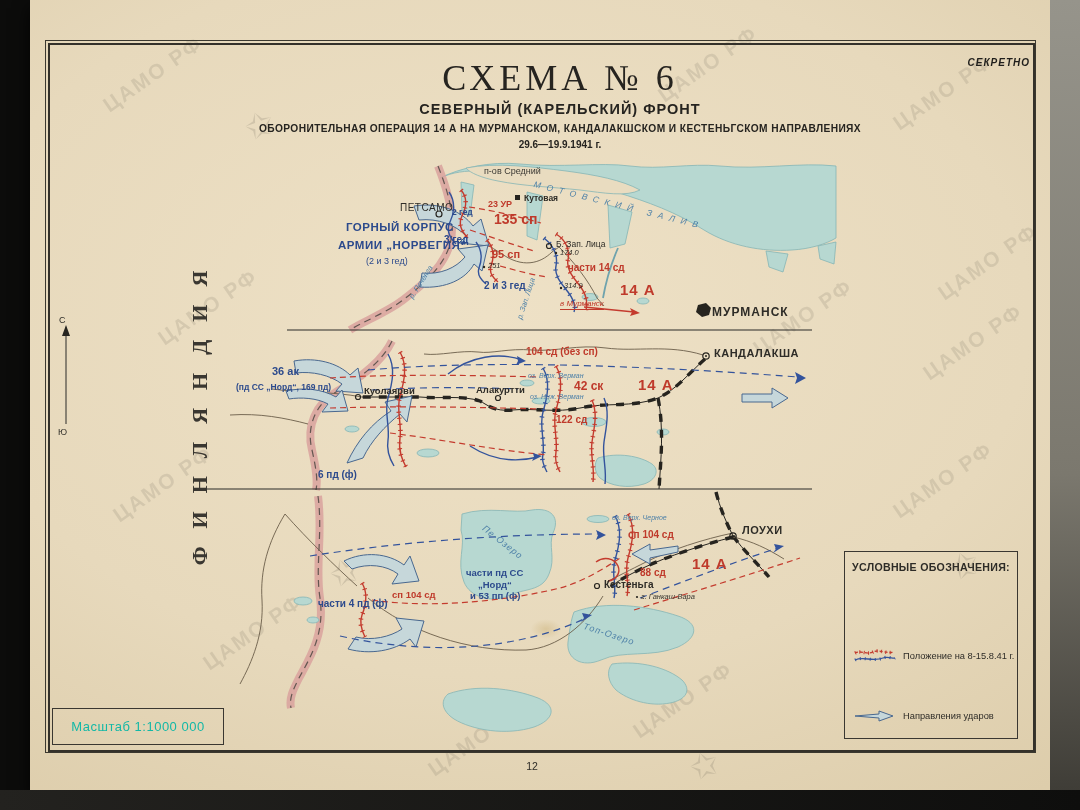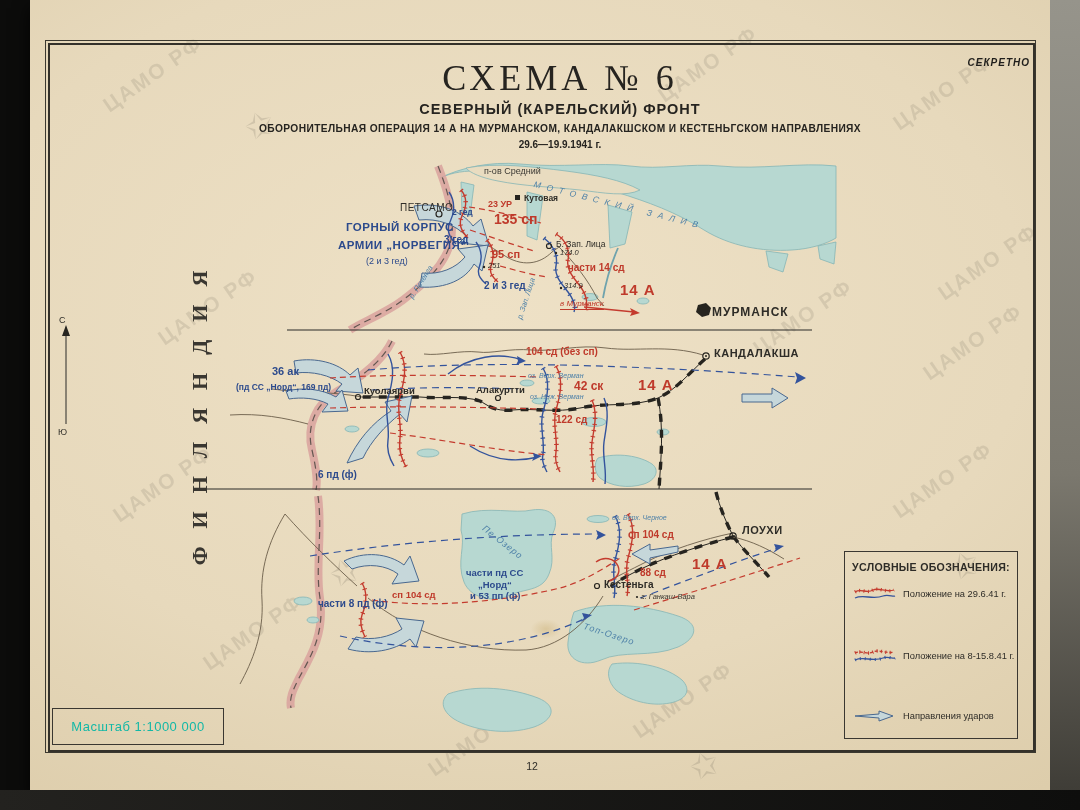--- a/index.html
+++ b/index.html
@@ -282,41 +282,33 @@
   <div class="lbl red" style="left:574px;top:380px;font-size:12px">42 ск</div>
   <div class="lbl wit" style="left:530px;top:393px;font-size:7px">оз. Ниж. Верман</div>
   <div class="lbl red" style="left:638px;top:377px;font-size:15px;letter-spacing:1px">14 А</div>
   <div class="lbl red" style="left:556px;top:415px;font-size:10px">122 сд</div>
   <div class="lbl blue" style="left:318px;top:470px;font-size:10px">6 пд (ф)</div>
 
   <div class="lbl wit" style="left:486px;top:524px;font-size:9px;letter-spacing:1px;transform:rotate(38deg);transform-origin:left top">Пе-Озеро</div>
   <div class="lbl wit" style="left:612px;top:514px;font-size:7px">оз. Верх. Черное</div>
   <div class="lbl red" style="left:628px;top:530px;font-size:10px">сп 104 сд</div>
   <div class="lbl bold" style="left:742px;top:525px;font-size:11px;letter-spacing:.5px">ЛОУХИ</div>
-  <div class="lbl blue" style="left:318px;top:599px;font-size:10px">части 8 пд (ф)</div>
+  <div class="lbl blue" style="left:318px;top:599px;font-size:10px">части 4 пд (ф)</div>
   <div class="lbl red" style="left:392px;top:590px;font-size:9.5px">сп 104 сд</div>
   <div class="lbl blue" style="left:466px;top:568px;font-size:9.5px">части пд СС</div>
   <div class="lbl blue" style="left:478px;top:580px;font-size:9.5px">„Норд“</div>
   <div class="lbl blue" style="left:470px;top:591px;font-size:9.5px">и 53 пп (ф)</div>
   <div class="lbl bold" style="left:604px;top:580px;font-size:10px">Кестеньга</div>
   <div class="lbl it" style="left:641px;top:593px;font-size:7.5px;color:#35332e">г. Ганкаш-Вара</div>
   <div class="lbl red" style="left:640px;top:568px;font-size:10px">88 сд</div>
   <div class="lbl red" style="left:692px;top:556px;font-size:15px;letter-spacing:1px">14 А</div>
   <div class="lbl wit" style="left:585px;top:622px;font-size:9px;letter-spacing:1px;transform:rotate(18deg);transform-origin:left top">Топ-Озеро</div>
 
   <div class="legend">
     <div class="legend-title">УСЛОВНЫЕ ОБОЗНАЧЕНИЯ:</div>
-    <div class="legend-item" style="top:30px">
-      <svg width="44" height="16">
-        <path d="M2,6 C8,2 14,8 20,4 C26,1 33,7 41,4" stroke="#c43b2e" fill="none" stroke-width="1.3"></path>
-        <path d="M2,6 C8,2 14,8 20,4 C26,1 33,7 41,4" stroke="#c43b2e" fill="none" stroke-width="3.4" stroke-dasharray="1 3.4"></path>
-        <path d="M2,12 C10,8 20,14 30,10 C35,8 40,11 42,10" stroke="#33539c" fill="none" stroke-width="1.3"></path>
-      </svg>
-      <span>Положение на 29.6.41 г.</span>
-    </div>
     <div class="legend-item" style="top:92px">
       <svg width="44" height="16">
         <path d="M2,5 C8,2 14,7 20,4 C26,1 33,6 41,4" stroke="#c43b2e" fill="none" stroke-width="1.3" stroke-dasharray="3 2"></path>
         <path d="M2,5 C8,2 14,7 20,4 C26,1 33,6 41,4" stroke="#c43b2e" fill="none" stroke-width="3.4" stroke-dasharray="1 3.4"></path>
         <path d="M2,12 C10,8 20,14 30,10 C35,8 40,11 42,10" stroke="#33539c" fill="none" stroke-width="1.3"></path>
         <path d="M2,12 C10,8 20,14 30,10 C35,8 40,11 42,10" stroke="#33539c" fill="none" stroke-width="3" stroke-dasharray="1 4"></path>
       </svg>
       <span>Положение на 8-15.8.41 г.</span>
     </div>
     <div class="legend-item" style="top:152px">

